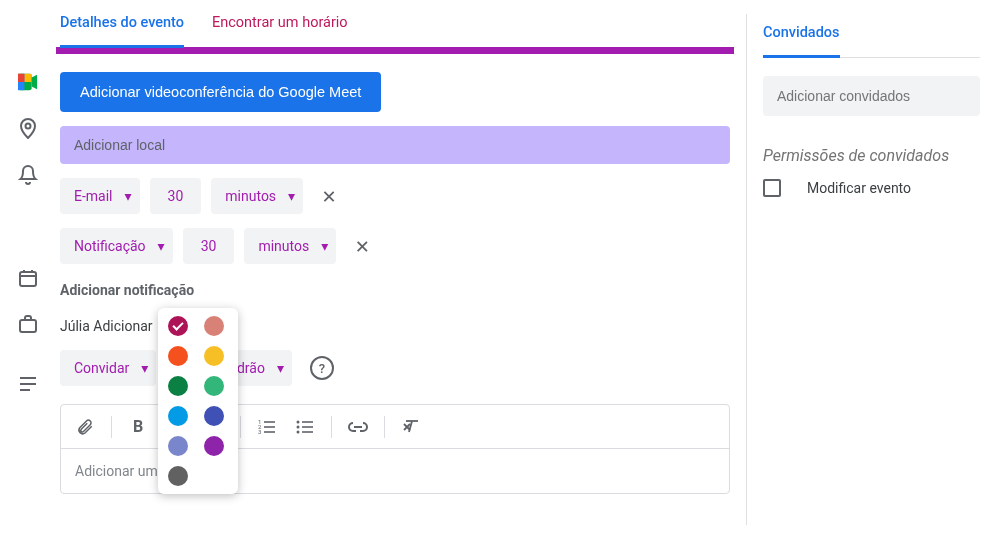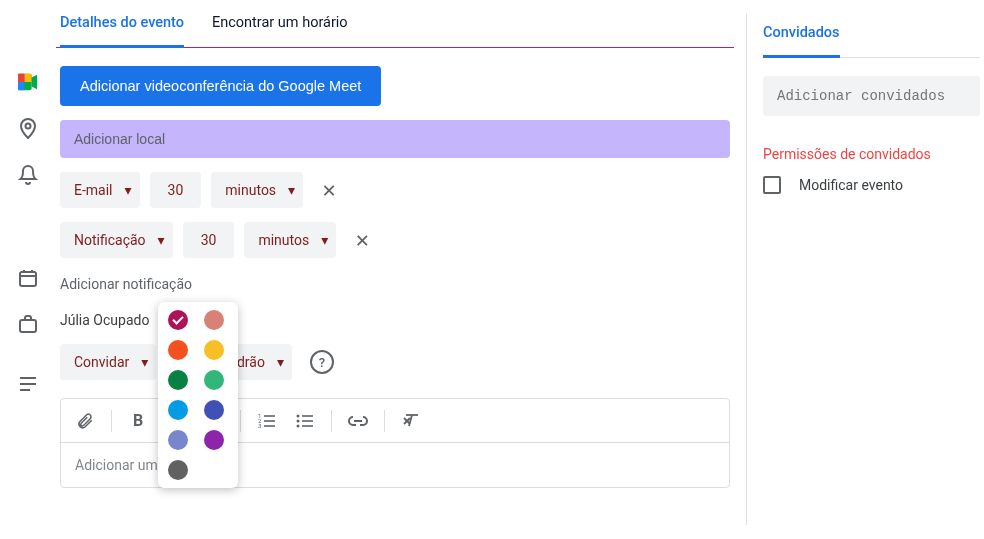--- a/index.html
+++ b/index.html
@@ -1,46 +1,46 @@
 <!DOCTYPE html>
 <html><head>
   <meta charset="utf-8">
   <style>
     * { box-sizing: border-box; margin: 0; padding: 0; }
     body { font-family: 'Google Sans', Roboto, Arial, sans-serif; font-size: 14px; color: #3c4043; background: #fff; width: 984px; height: 539px; overflow: hidden; }
     .container { display: flex; height: 100%; }
     .left-rail { width: 56px; padding-top: 72px; display: flex; flex-direction: column; align-items: center; gap: 26px; }
     .left-rail .icon { width: 20px; height: 20px; display: flex; align-items: center; justify-content: center; color: #5f6368; }
     .main { flex: 0 0 690px; padding-right: 12px; }
-    .tabs { display: flex; gap: 28px; padding: 14px 0 0 4px; border-bottom: 1px solid #a21caf; }
-    .tab { padding-bottom: 14px; font-size: 14.5px; color: #0f172a; cursor: pointer; border-bottom: 3px solid transparent; margin-bottom: -1px; }
+    .tabs { display: flex; gap: 28px; padding: 14px 0 0 4px; border-bottom: 7px solid #a21caf; }
+    .tab { padding-bottom: 14px; font-size: 14.5px; color: #be185d; cursor: pointer; border-bottom: 3px solid transparent; margin-bottom: -1px; }
     .tab.active { color: #1a73e8; border-bottom-color: #1a73e8; font-weight: 500; }
     .content { padding-top: 18px; display: flex; flex-direction: column; gap: 14px; padding-left: 4px; }
     .btn-primary { background: #1a73e8; color: #fff; border: none; border-radius: 4px; padding: 0 20px; height: 40px; font-size: 14.5px; font-weight: 500; cursor: pointer; text-align: left; width: fit-content; }
     .field-input { background: #c4b5fd; border: none; border-radius: 4px; height: 38px; padding: 0 14px; font-size: 14px; color: #5f6368; width: 670px; }
     .field-input::placeholder { color: #5f6368; }
     .row { display: flex; align-items: center; gap: 10px; }
-    .chip { background: #f1f3f4; border-radius: 4px; height: 36px; display: flex; align-items: center; padding: 0 8px 0 14px; font-size: 14px; color: #7f1d1d; cursor: pointer; gap: 6px; }
+    .chip { background: #f1f3f4; border-radius: 4px; height: 36px; display: flex; align-items: center; padding: 0 8px 0 14px; font-size: 14px; color: #a21caf; cursor: pointer; gap: 6px; }
     .chip .caret { margin-left: 6px; }
     .close-x { width: 32px; height: 32px; display: flex; align-items: center; justify-content: center; color: #5f6368; cursor: pointer; font-size: 18px; }
-    .link-text { color: #5f6368; font-size: 14px; cursor: pointer; padding: 4px 0; }
+    .link-text { color: #5f6368; font-size: 14px; cursor: pointer; padding: 4px 0; font-weight: bold; }
     .organizer { font-size: 14px; color: #3c4043; padding: 2px 0; display: flex; align-items: center; position: relative; }
     .help-icon-btn { width: 24px; height: 24px; border-radius: 50%; border: 2px solid #5f6368; display: flex; align-items: center; justify-content: center; color: #5f6368; font-size: 13px; font-weight: 500; margin-left: 8px; cursor: pointer; }
     .toolbar-frame { border: 1px solid #dadce0; border-radius: 4px; width: 670px; margin-top: 4px; }
     .toolbar { display: flex; align-items: center; height: 44px; padding: 0 6px; border-bottom: 1px solid #dadce0; gap: 2px; }
     .tool-btn { width: 36px; height: 36px; display: flex; align-items: center; justify-content: center; color: #5f6368; cursor: pointer; border-radius: 4px; }
     .tool-sep { width: 1px; height: 22px; background: #dadce0; margin: 0 6px; }
     .desc-area { padding: 14px; color: #80868b; font-size: 14px; min-height: 42px; }
     .divider-v { width: 1px; background: #e0e0e0; margin: 14px 0; }
     .right { flex: 1; padding: 14px 4px 0 16px; }
     .right-tab { color: #1a73e8; font-weight: 500; font-size: 14.5px; padding-bottom: 14px; border-bottom: 3px solid #1a73e8; display: inline-block; margin-bottom: -1px; }
     .right-tab-wrap { border-bottom: 1px solid #e0e0e0; margin-top: 10px; }
-    .guest-input { background: #f1f3f4; border: none; border-radius: 4px; height: 40px; padding: 16px 14px; font-size: 14px; color: #5f6368; width: 100%; margin-top: 18px; font-family: Liberation Mono, monospace; }
-    .perm-title { font-size: 14px; color: #ef4444; margin-top: 30px; margin-bottom: 14px; }
-    .perm-row { display: flex; align-items: center; gap: 18px; margin-bottom: 16px; cursor: pointer; }
+    .guest-input { background: #f1f3f4; border: none; border-radius: 4px; height: 40px; padding: 16px 14px; font-size: 14px; color: #5f6368; width: 100%; margin-top: 18px; }
+    .perm-title { font-size: 16px; color: #737373; margin-top: 30px; margin-bottom: 14px; font-style: italic; }
+    .perm-row { display: flex; align-items: center; gap: 26px; margin-bottom: 16px; cursor: pointer; }
     .cb { width: 18px; height: 18px; border: 2px solid #5f6368; border-radius: 2px; display: flex; align-items: center; justify-content: center; }
     .cb.checked { background: #1a73e8; border-color: #1a73e8; }
     .cb.checked svg { display: block; }
     .cb svg { display: none; }
     .color-popup { position: absolute; left: 98px; top: -8px; background: #fff; border-radius: 6px; box-shadow: 0 2px 10px rgba(0,0,0,0.25); padding: 8px 10px; display: grid; grid-template-columns: 24px 24px; gap: 10px 12px; z-index: 10; }
     .swatch { width: 20px; height: 20px; border-radius: 50%; cursor: pointer; position: relative; }
     .swatch.sel::after { content: ''; position: absolute; left: 5px; top: 6px; width: 8px; height: 4px; border-left: 2px solid #fff; border-bottom: 2px solid #fff; transform: rotate(-45deg); }
     svg { display: block; }
   </style>
 </head>
@@ -123,21 +123,21 @@
         <div class="chip">
             <span>minutos</span>
             <span class="caret">▾</span>
           </div>
         <div class="close-x">✕</div>
       </div>
 
       <div class="link-text">Adicionar notificação</div>
 
       <div class="organizer">
-        <span>Júlia Ocupado</span>
+        <span>Júlia Adicionar</span>
         <div class="color-popup" id="color-popup">
             <div class="swatch sel" style="background: rgb(173, 20, 87);"></div>
             <div class="swatch" style="background: rgb(216, 129, 119);"></div>
             <div class="swatch" style="background: rgb(244, 81, 30);"></div>
             <div class="swatch" style="background: rgb(246, 191, 38);"></div>
             <div class="swatch" style="background: rgb(11, 128, 67);"></div>
             <div class="swatch" style="background: rgb(51, 182, 121);"></div>
             <div class="swatch" style="background: rgb(3, 155, 229);"></div>
             <div class="swatch" style="background: rgb(63, 81, 181);"></div>
             <div class="swatch" style="background: rgb(121, 134, 203);"></div>

